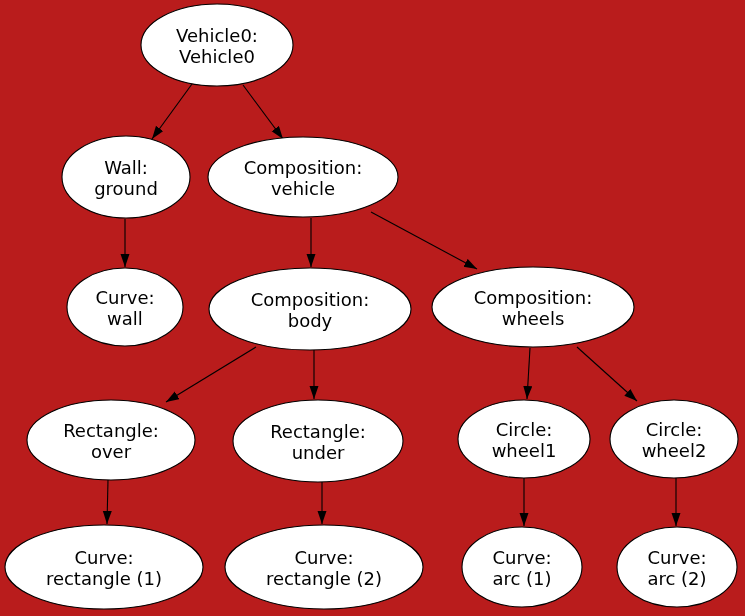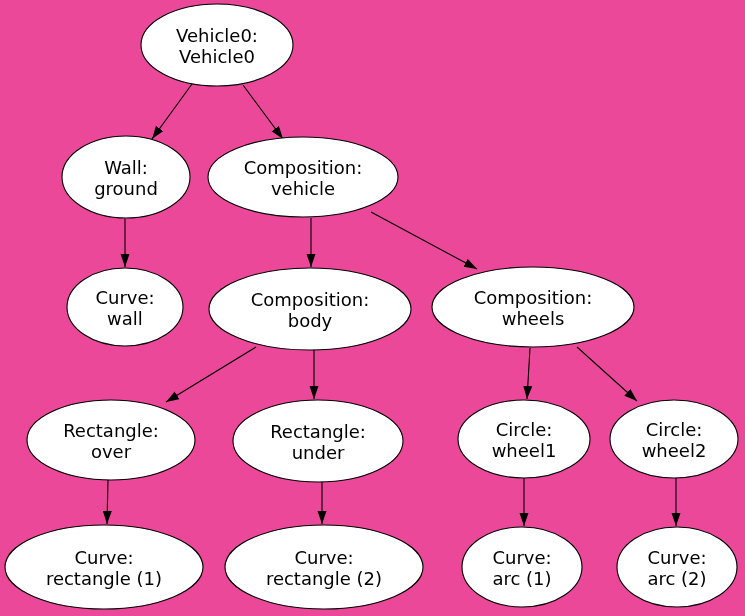--- a/index.html
+++ b/index.html
@@ -4,21 +4,21 @@
 <style>
   html, body {
     margin: 0;
     padding: 0;
     background: #ffffff;
   }
   .canvas {
     position: relative;
     width: 745px;
     height: 616px;
-    background: #ec4899;
+    background: #b91c1c;
     font-family: "DejaVu Sans", "Liberation Sans", sans-serif;
   }
   svg { display: block; }
   .edge {
     stroke: #000000;
     stroke-width: 1.1;
     fill: none;
   }
   .node ellipse {
     fill: #ffffff;

